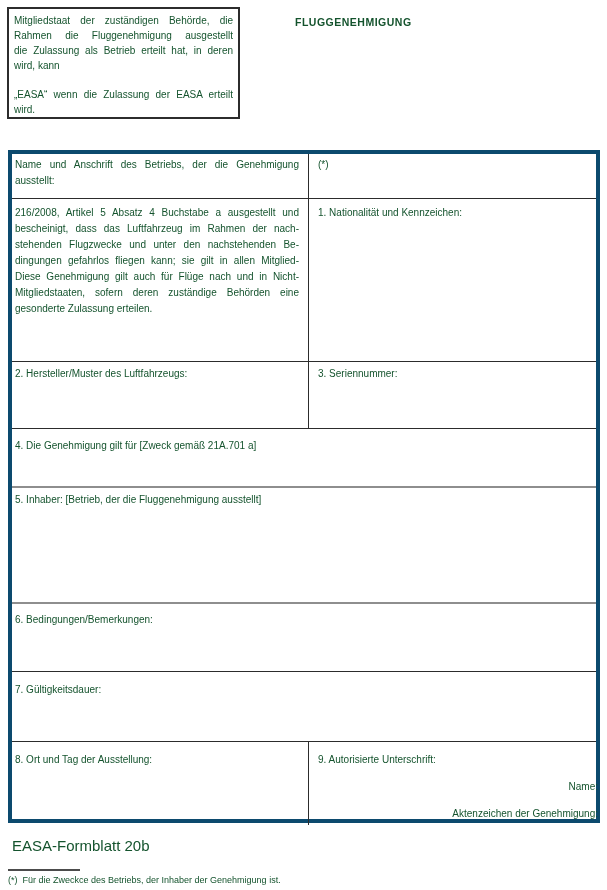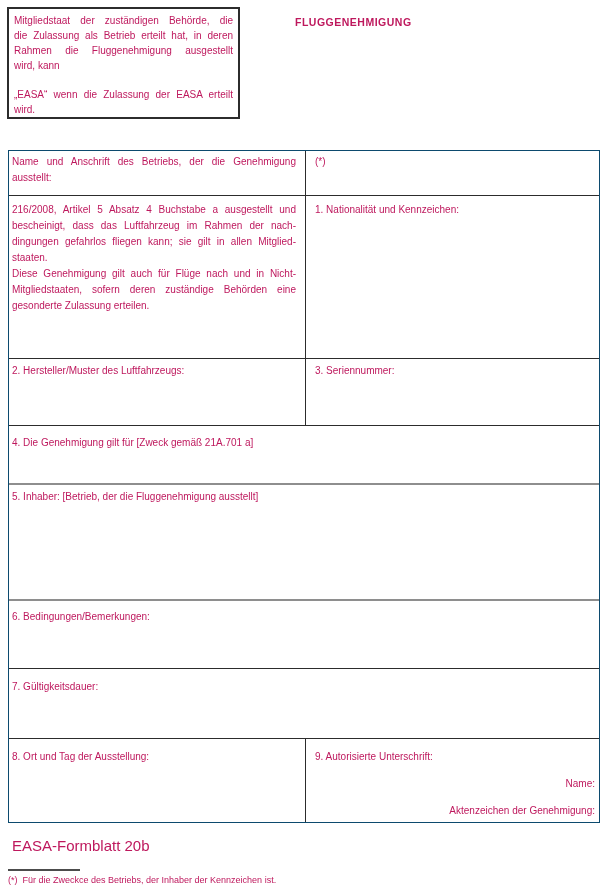--- a/index.html
+++ b/index.html
@@ -1,37 +1,37 @@
 <!DOCTYPE html>
 <html><head>
 <meta charset="utf-8">
 <style>
   html,body{margin:0;padding:0;background:#ffffff;}
   .page{
     position:relative;width:607px;height:890px;background:#fff;
     font-family:"Liberation Sans","DejaVu Sans",sans-serif;
-    color:#be185d;overflow:hidden;
+    color:#14532d;overflow:hidden;
   }
   
   .notice-box{
     position:absolute;left:7px;top:7px;width:233px;height:112px;
     border:2px solid #2c2c2c;box-sizing:border-box;padding:4px 5px 0 5px;
   }
   .boxtext{font-size:10px;line-height:15px;}
   .boxtext.p2{margin-top:14px;}
   .just{text-align:justify;text-align-last:justify;}
   
   .doc-title{
     position:absolute;left:295px;top:16px;
     font-size:10.5px;font-weight:bold;letter-spacing:0.5px;line-height:13px;
   }
   
   .formtable{
     position:absolute;left:8px;top:150px;width:592px;height:673px;
-    border:1px solid #0c4a6e;box-sizing:border-box;
+    border:4px solid #0c4a6e;box-sizing:border-box;
   }
   .hline{position:absolute;left:0;right:0;height:1px;background:#2c2c2c;}
   .hline.gray{height:2px;background:#8e8e8e;}
   .vline{position:absolute;left:296px;width:1px;background:#2c2c2c;}
   .cell{position:absolute;font-size:10px;line-height:16px;}
   .pgap{}
   .it{}
   .sub{margin-left:13px;margin-top:11px;text-align:right;}
   
   .formid{position:absolute;left:12px;top:837px;font-size:15px;}
@@ -39,22 +39,22 @@
   .footnote{position:absolute;left:8px;top:875px;font-size:9px;white-space:pre-wrap;}
 </style>
 </head>
 <body>
 
 <div class="page">
 
   <div class="notice-box">
     <div class="boxtext">
         <div class="just">Mitgliedstaat der zuständigen Behörde, die</div>
+        <div class="just">Rahmen die Fluggenehmigung ausgestellt</div>
         <div class="just">die Zulassung als Betrieb erteilt hat, in deren</div>
-        <div class="just">Rahmen die Fluggenehmigung ausgestellt</div>
         <div>wird, kann</div>
       </div>
     <div class="boxtext p2">
         <div class="just">„EASA“ wenn die Zulassung der EASA erteilt</div>
         <div>wird.</div>
       </div>
   </div>
 
   <div class="doc-title">FLUGGENEHMIGUNG</div>
 
@@ -74,22 +74,22 @@
     <div class="cell" style="left:3px;top:3px;width:284px">
         <div class="just">Name und Anschrift des Betriebs, der die Genehmigung</div>
         <div>ausstellt:</div>
       </div>
     <div class="cell" style="left:306px;top:3px;width:280px">(*)</div>
 
     <div class="cell" style="left:3px;top:51px;width:284px">
       <div>
           <div class="just">216/2008, Artikel 5 Absatz 4 Buchstabe a ausgestellt und</div>
           <div class="just">bescheinigt, dass das Luftfahrzeug im Rahmen der nach-</div>
+          <div class="just">stehenden Flugzwecke und unter den nachstehenden Be-</div>
           <div class="just">dingungen gefahrlos fliegen kann; sie gilt in allen Mitglied-</div>
-          <div>staaten.</div>
         </div>
       <div class="pgap">
           <div class="just">Diese Genehmigung gilt auch für Flüge nach und in Nicht-</div>
           <div class="just">Mitgliedstaaten, sofern deren zuständige Behörden eine</div>
           <div>gesonderte Zulassung erteilen.</div>
         </div>
     </div>
     <div class="cell" style="left:306px;top:51px;width:280px">1. Nationalität und Kennzeichen:</div>
 
     <div class="cell" style="left:3px;top:212px;width:284px">2. Hersteller/Muster des Luftfahrzeugs:</div>
@@ -111,15 +111,15 @@
     <div class="cell" style="left:306px;top:598px;width:280px">
       <div>9. Autorisierte Unterschrift:</div>
       <div class="sub">Name:</div>
       <div class="sub">Aktenzeichen der Genehmigung:</div>
     </div>
 
   </div>
 
   <div class="formid">EASA-Formblatt 20b</div>
   <div class="footrule"></div>
-  <div class="footnote">(*)  Für die Zweckce des Betriebs, der Inhaber der Kennzeichen ist.</div>
+  <div class="footnote">(*)  Für die Zweckce des Betriebs, der Inhaber der Genehmigung ist.</div>
 
 </div>
 
 </body></html>

